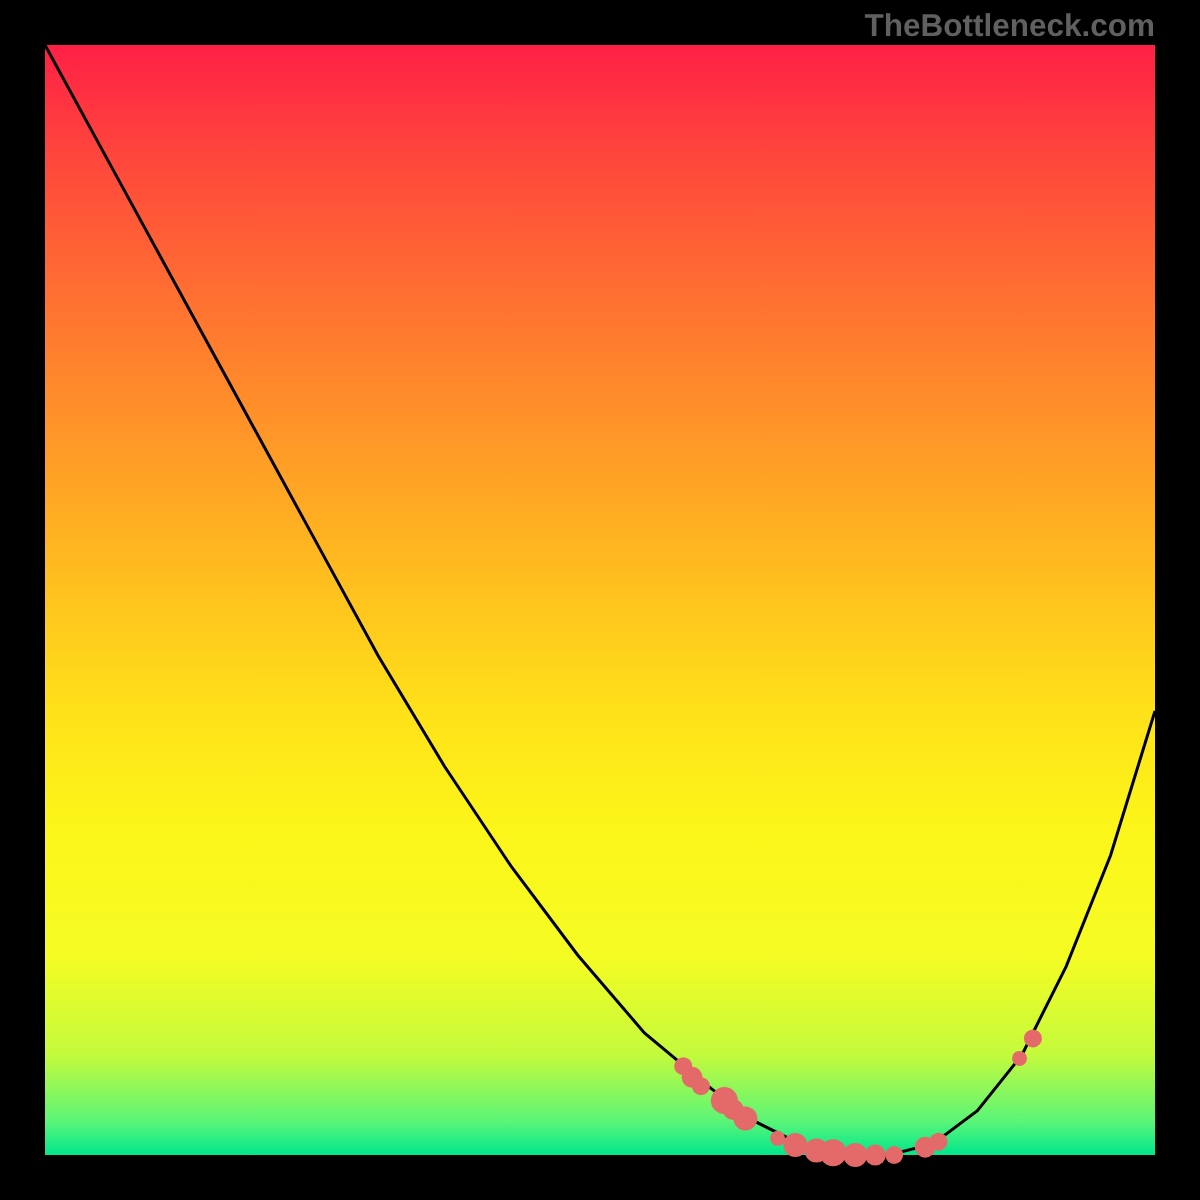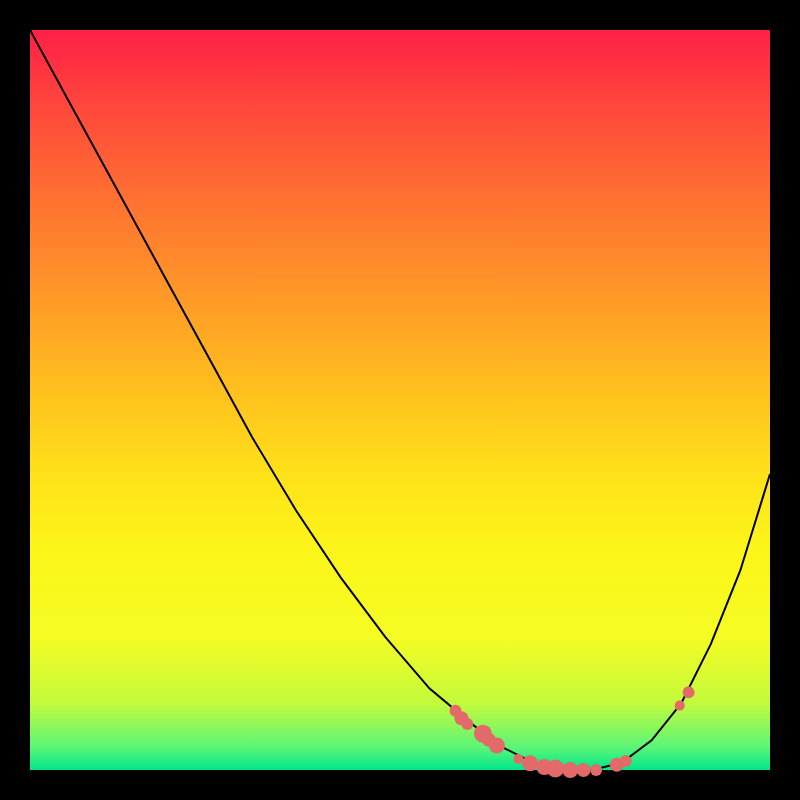--- a/index.html
+++ b/index.html
@@ -39,20 +39,21 @@
     top: 30px;
     width: 740px;
     height: 740px;
     overflow: visible;
   }
 </style>
 </head>
 <body>
 <div class="container">
   <div class="plot-area"></div>
+  <div class="watermark">TheBottleneck.com</div>
   <svg class="overlay" viewBox="0 0 740 740" preserveAspectRatio="none">
     <path id="curve" fill="none" stroke="#000" stroke-width="2" d="M0.0 0.0 L44.4 81.4 L88.8 162.8 L133.2 244.2 L177.6 325.6 L222.0 407.0 L266.4 481.0 L310.8 547.6 L355.2 606.8 L399.6 658.6 L444.0 695.6 L473.6 717.8 L503.2 732.6 L532.8 740.0 L547.6 740.0 L562.4 740.0 L592.0 732.6 L621.6 710.4 L651.2 673.4 L680.8 614.2 L710.4 540.2 L740.0 444.0"></path>
     <g id="dots">
         <circle cx="425.5" cy="680.8" r="6" fill="#e46a6a"></circle>
         <circle cx="431.4" cy="688.2" r="7" fill="#e46a6a"></circle>
         <circle cx="437.3" cy="694.1" r="6" fill="#e46a6a"></circle>
         <circle cx="452.9" cy="703.7" r="9" fill="#e46a6a"></circle>
         <circle cx="458.8" cy="709.7" r="7" fill="#e46a6a"></circle>
         <circle cx="466.9" cy="715.6" r="8" fill="#e46a6a"></circle>
         <circle cx="488.4" cy="728.9" r="5" fill="#e46a6a"></circle>

